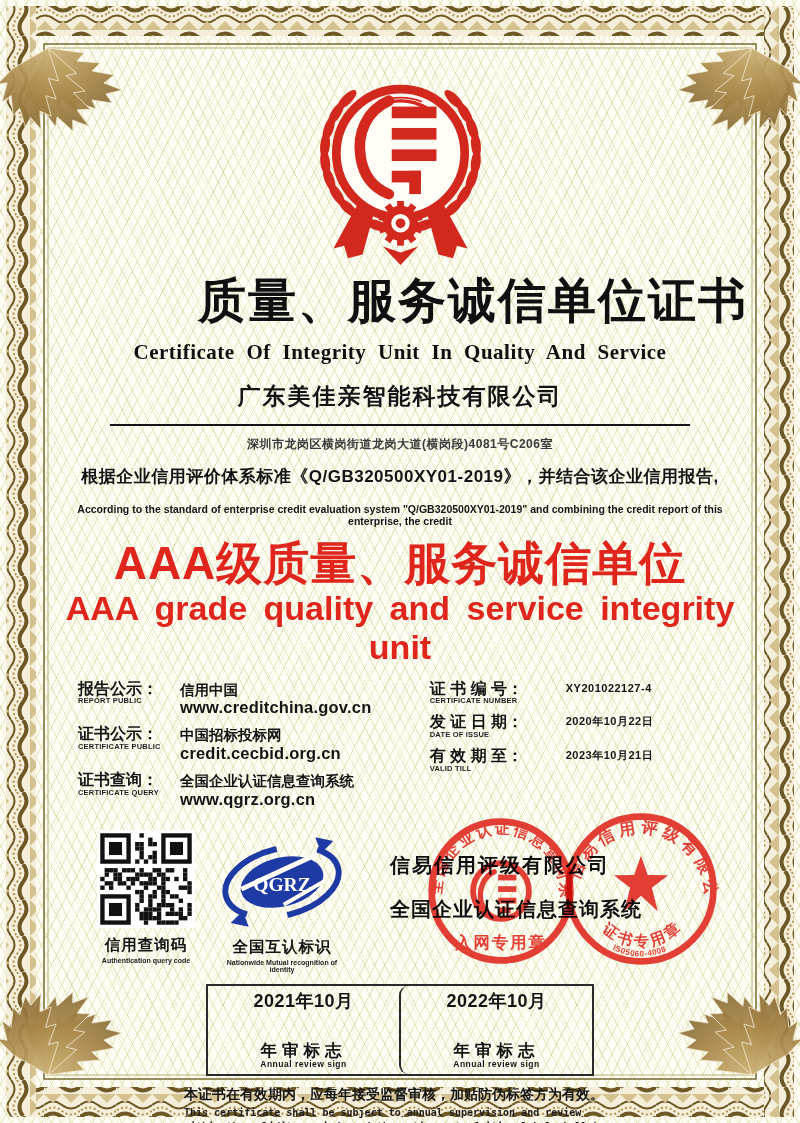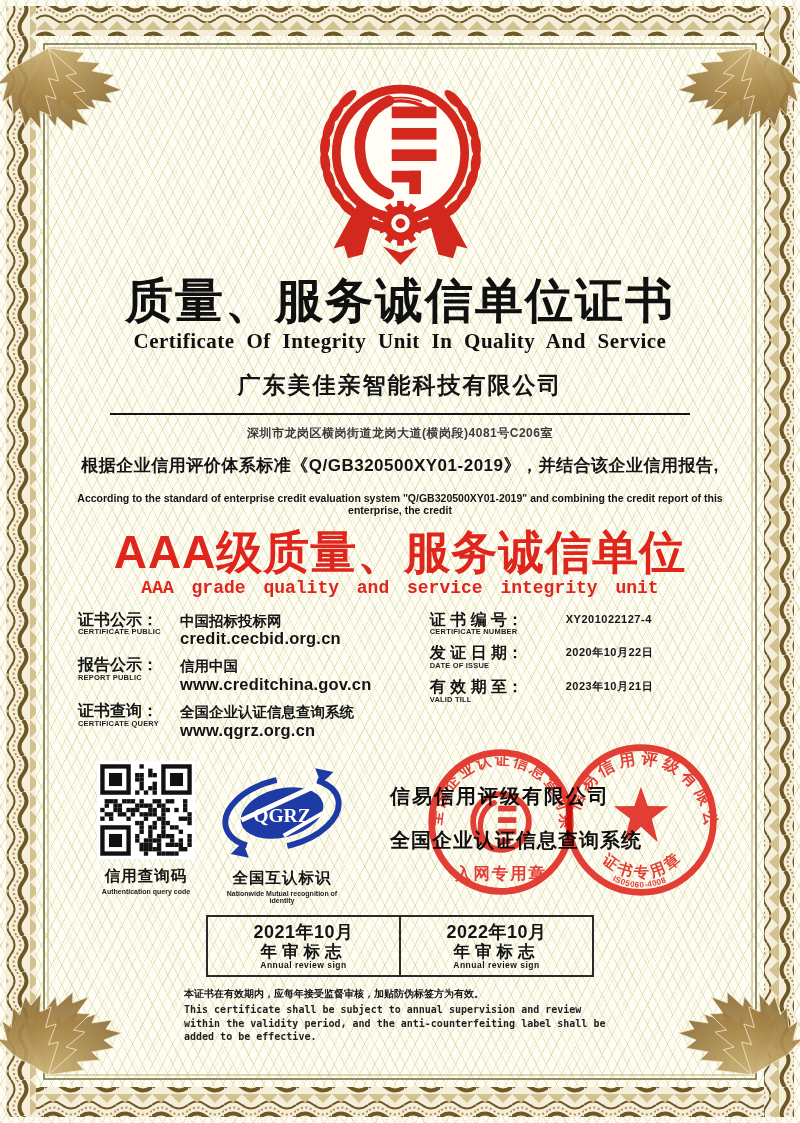--- a/index.html
+++ b/index.html
@@ -9,33 +9,33 @@
     background-image:
       repeating-linear-gradient(63deg, rgba(189,200,122,.32) 0 1.2px, transparent 1.2px 9px),
       repeating-linear-gradient(-63deg, rgba(189,200,122,.32) 0 1.2px, transparent 1.2px 9px),
       repeating-linear-gradient(63deg, rgba(189,200,122,.16) 0 1px, transparent 1px 21px),
       repeating-linear-gradient(-63deg, rgba(189,200,122,.16) 0 1px, transparent 1px 21px);
     font-family:"Liberation Sans",sans-serif;color:#141414;
   }
   .frame{position:absolute;left:0;top:0;z-index:1;pointer-events:none;}
   .content{position:absolute;left:52px;right:52px;top:50px;bottom:46px;z-index:2;text-align:center;}
   .emblem{display:block;margin:6px auto 0;}
-  .title-cn{font-size:48px;font-weight:900;letter-spacing:2px;line-height:1.05;margin-top:8px;color:#101010;}
-  .title-en{font-family:"Liberation Serif",serif;font-weight:700;font-size:21px;word-spacing:6px;letter-spacing:.5px;margin-top:3px;color:#101010;}
+  .title-cn{font-size:48px;font-weight:900;letter-spacing:2px;line-height:1.05;margin-top:8px;color:#101010;text-align:right;}
+  .title-en{font-family:"Liberation Serif",serif;font-weight:700;font-size:21px;word-spacing:6px;letter-spacing:.5px;margin-top:14px;color:#101010;}
   .company{font-size:23px;font-weight:600;letter-spacing:2px;margin-top:16px;}
   .rule{width:580px;height:2px;background:#151515;margin:12px auto 0;}
   .addr{font-size:12px;font-weight:600;color:#3a3a3a;margin-top:10px;letter-spacing:.5px;}
   .p1{margin-top:12px;}
   .p1 .cn{font-size:17px;font-weight:700;letter-spacing:.5px;}
   .p1 .en{font-size:10.5px;font-weight:700;margin-top:15px;}
   .p2{margin-top:13px;text-align:left;padding-left:4px;}
   .p2 .cn{font-size:17.5px;font-weight:700;}
   .p2 .en{font-size:10.5px;font-weight:700;margin-top:2px;}
   .grade-cn{margin-top:12px;font-size:46px;font-weight:900;color:#e0251c;letter-spacing:1px;line-height:1.05;}
-  .grade-en{font-family:Liberation Mono, monospace;font-size:18px;font-weight:800;color:#e0251c;word-spacing:7px;margin-top:1px;}
+  .grade-en{font-family:Liberation Sans, sans-serif;font-size:34px;font-weight:800;color:#e0251c;word-spacing:7px;margin-top:1px;}
   .info{display:flex;margin-top:14px;text-align:left;}
   .info .col-l{flex:1.08;padding-left:26px;}
   .info .col-r{flex:1;padding-left:8px;}
   .irow{display:flex;margin-bottom:9px;}
   .ilabel{line-height:1.05;}
   .col-l .ilabel{width:102px;flex:none;}
   .col-r .ilabel{width:136px;flex:none;}
   .ilabel .lc{font-size:16px;font-weight:800;}
   .ilabel .le{font-size:7.5px;font-weight:700;letter-spacing:.2px;color:#1d1d1d;}
   .ival{line-height:1.15;padding-top:1px;}
@@ -48,26 +48,26 @@
   .mark-cn{font-size:15.5px;font-weight:800;letter-spacing:1px;margin-top:3px;}
   .mark-en{font-size:7px;font-weight:700;color:#222;margin-top:1px;}
   .op{position:absolute;left:338px;color:#101010;font-weight:700;white-space:nowrap;z-index:1;}
   .op1{top:26px;font-size:20px;letter-spacing:2px;}
   .op2{top:70px;font-size:20px;letter-spacing:1px;}
   .seal{position:absolute;z-index:2;mix-blend-mode:multiply;}
   .seal1{left:372px;top:-12px;}
   .seal2{left:508px;top:-18px;}
   .review{display:flex;width:384px;margin:6px auto 0;border:2px solid #2a2a2a;}
   .rcell{flex:1;text-align:center;padding:5px 0 4px;line-height:1.15;}
-  .rcell + .rcell{border-left:2px solid #2a2a2a;}
+  .rcell + .rcell{border-left:2px solid #2a2a2a;border-radius:9px;}
   .rmonth{font-size:18px;font-weight:800;letter-spacing:.5px;}
-  .rcn{font-size:16.5px;font-weight:800;letter-spacing:5px;}
+  .rcn{font-size:16.5px;font-weight:800;letter-spacing:5px;margin-top:30px;}
   .ren{font-size:8.5px;font-weight:700;letter-spacing:.5px;}
   .footer{width:432px;margin:10px auto 0;text-align:left;}
-  .fcn{font-size:10px;font-weight:800;}
+  .fcn{font-size:14px;font-weight:800;}
   .fen{font-family:"DejaVu Sans Mono",monospace;font-size:10px;font-weight:700;color:#1e1e1e;line-height:1.35;margin-top:2px;}
 </style>
 </head>
 <body>
 
 <div class="page">
 
   <svg class="frame" width="800" height="1123" viewBox="0 0 800 1123">
     <defs>
       <linearGradient id="goldg" x1="0" y1="0" x2="1" y2="1">
@@ -180,36 +180,36 @@
       <div class="en">According to the standard of enterprise credit evaluation system "Q/GB320500XY01-2019" and combining the credit report of this enterprise, the credit</div>
     </div>
 
     <div class="grade-cn">AAA级质量、服务诚信单位</div>
     <div class="grade-en">AAA grade quality and service integrity unit</div>
 
     <div class="info">
       <div class="col-l">
         <div class="irow">
           <div class="ilabel">
+              <div class="lc">报告公示：</div>
+              <div class="le">REPORT PUBLIC</div>
+            </div>
+          <div class="ival">
+              <div class="v1">信用中国</div>
+              <div class="v2">www.creditchina.gov.cn</div>
+            </div>
+        </div>
+        <div class="irow">
+          <div class="ilabel">
               <div class="lc">证书公示：</div>
               <div class="le">CERTIFICATE PUBLIC</div>
             </div>
           <div class="ival">
               <div class="v1">中国招标投标网</div>
               <div class="v2">credit.cecbid.org.cn</div>
-            </div>
-        </div>
-        <div class="irow">
-          <div class="ilabel">
-              <div class="lc">报告公示：</div>
-              <div class="le">REPORT PUBLIC</div>
-            </div>
-          <div class="ival">
-              <div class="v1">信用中国</div>
-              <div class="v2">www.creditchina.gov.cn</div>
             </div>
         </div>
         <div class="irow">
           <div class="ilabel">
               <div class="lc">证书查询：</div>
               <div class="le">CERTIFICATE QUERY</div>
             </div>
           <div class="ival">
               <div class="v1">全国企业认证信息查询系统</div>
               <div class="v2">www.qgrz.org.cn</div>

